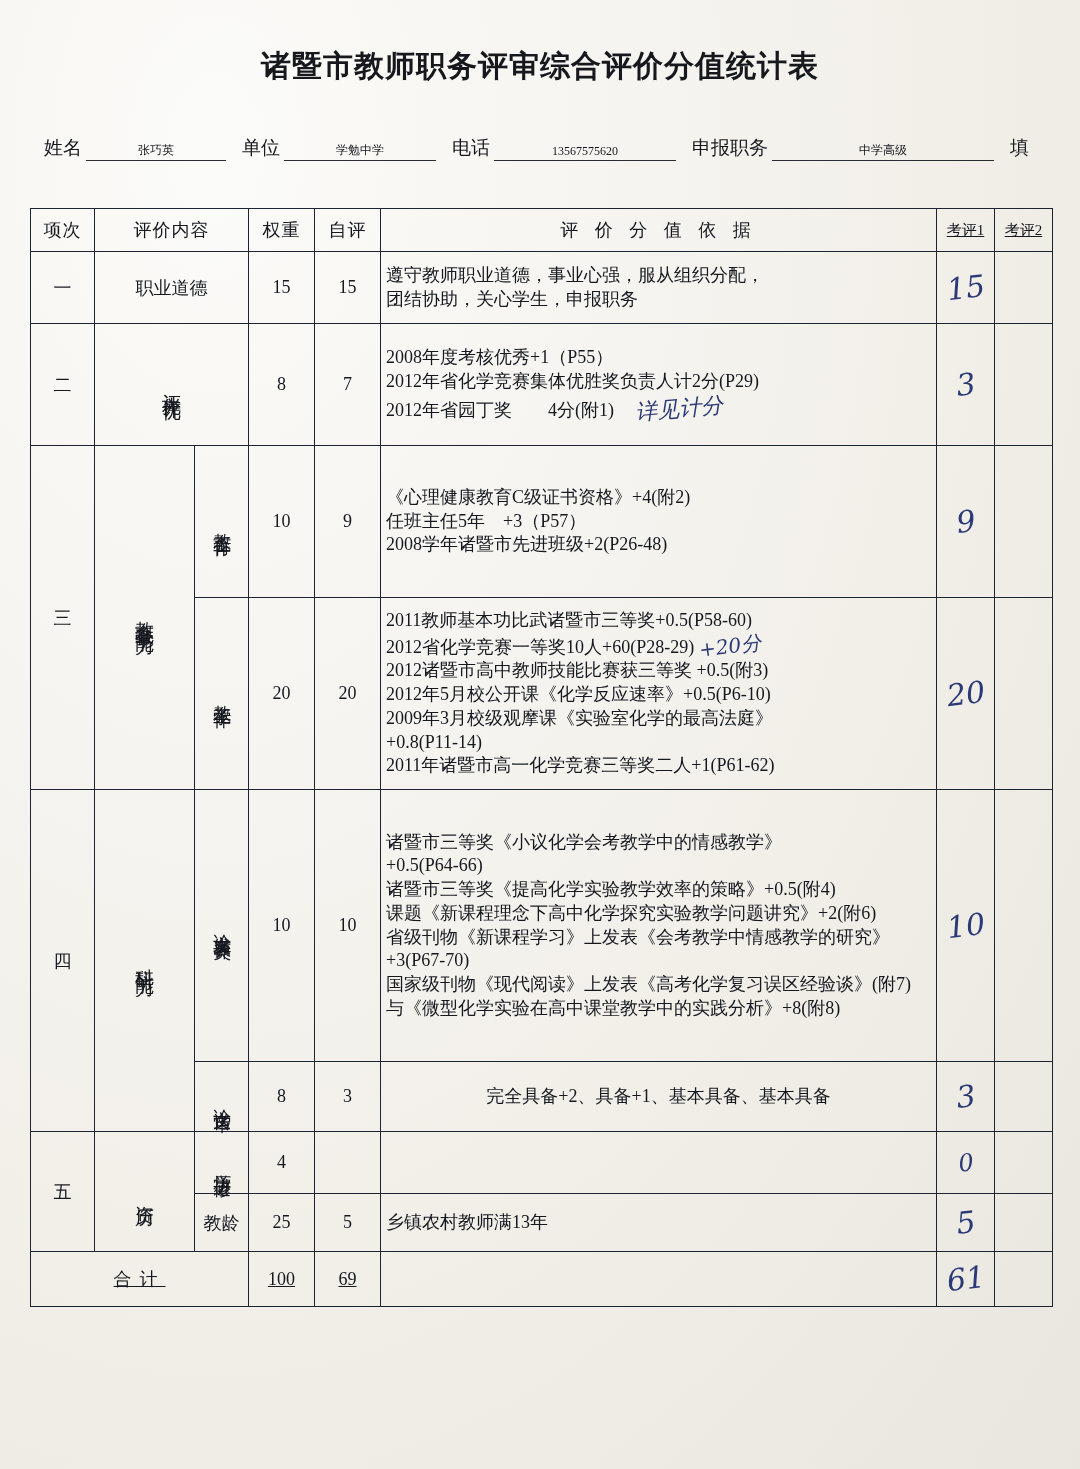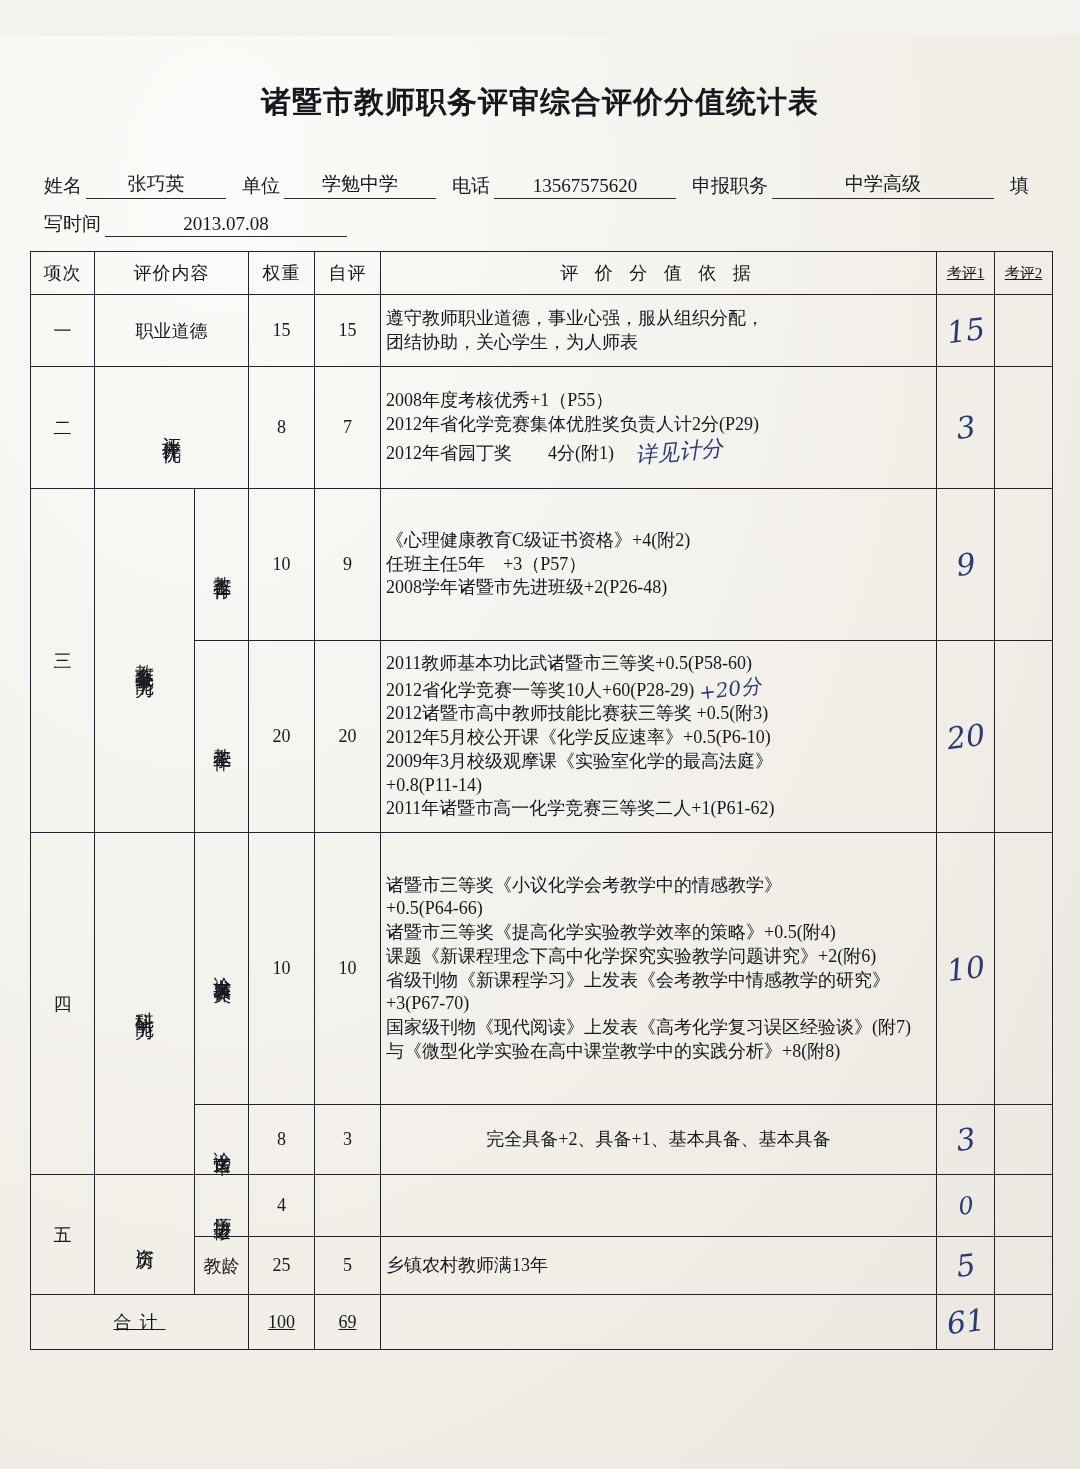--- a/index.html
+++ b/index.html
@@ -13,21 +13,20 @@
     font-family: "Liberation Serif", "DejaVu Serif", serif;
     color: #16181d;
     position: relative;
     overflow: hidden;
   }
   .page {
     position: absolute;
     inset: 0;
     background:
       radial-gradient(ellipse at 20% 10%, #fbfbf9 0%, #f2efe9 60%, #e9e6df 100%);
-    margin-top: 36px;
   }
   .title {
     position: absolute;
     top: 46px;
     left: 0;
     width: 1080px;
     text-align: center;
     font-size: 30px;
     font-weight: bold;
     letter-spacing: 1px;
@@ -47,33 +46,33 @@
   }
   .meta-label {
     margin-right: 4px;
     text-align: right;
   }
   .meta-val {
     display: inline-block;
     border-bottom: 1.5px solid #2a2c31;
     text-align: center;
     padding: 0 6px 1px 6px;
-    font-size: 19px;
+    font-size: 12px;
     font-family: Liberation Serif, serif;
   }
   .v-name { min-width: 128px; }
   .v-unit { min-width: 140px; }
   .v-phone { min-width: 170px; }
   .v-post { min-width: 210px; }
   .v-time { min-width: 230px; text-align: center; }
   .gap { display: inline-block; width: 16px; }
 
   table.grid {
     position: absolute;
-    top: 215px;
+    top: 208px;
     left: 30px;
     width: 1022px;
     border-collapse: collapse;
     table-layout: fixed;
   }
   table.grid td, table.grid th {
     border: 1.6px solid #1d2330;
     font-size: 18px;
     padding: 4px 5px;
     vertical-align: middle;
@@ -180,24 +179,20 @@
       <span class="meta-label">单位</span>
       <span class="meta-val v-unit">学勉中学</span>
       <span class="gap"></span>
       <span class="meta-label">电话</span>
       <span class="meta-val v-phone">13567575620</span>
       <span class="gap"></span>
       <span class="meta-label">申报职务</span>
       <span class="meta-val v-post">中学高级</span>
       <span class="gap"></span>
       <span class="meta-label">填</span>
-    </div>
-    <div class="meta-line">
-      <span class="meta-label">写时间</span>
-      <span class="meta-val v-time">2013.07.08</span>
     </div>
   </div>
 
   <table class="grid">
     <colgroup>
       <col class="c-idx">
         <col class="c-cat">
         <col class="c-sub">
         <col class="c-w">
         <col class="c-self">
@@ -218,21 +213,21 @@
     </thead>
     <tbody>
 
       <tr style="height:72px">
         <td class="center big-num">一</td>
         <td colspan="2" class="center">职业道德</td>
         <td class="center big-num">15</td>
         <td class="center big-num">15</td>
         <td class="basis">
           <div>遵守教师职业道德，事业心强，服从组织分配，</div>
-          <div>团结协助，关心学生，为人师表</div>
+          <div>团结协助，关心学生，申报职务</div>
         </td>
         <td class="mark-cell">
           <span class="hand mark-abs">15</span>
         </td>
         <td></td>
       </tr>
 
       <tr style="height:122px">
         <td class="center big-num">二</td>
         <td colspan="2" class="center">

